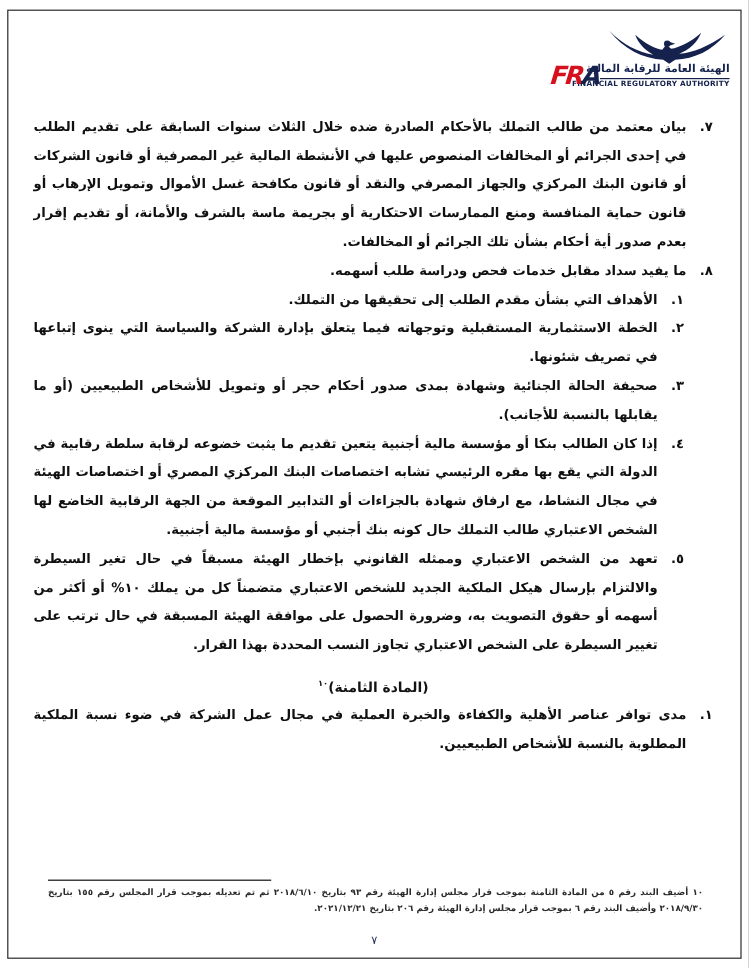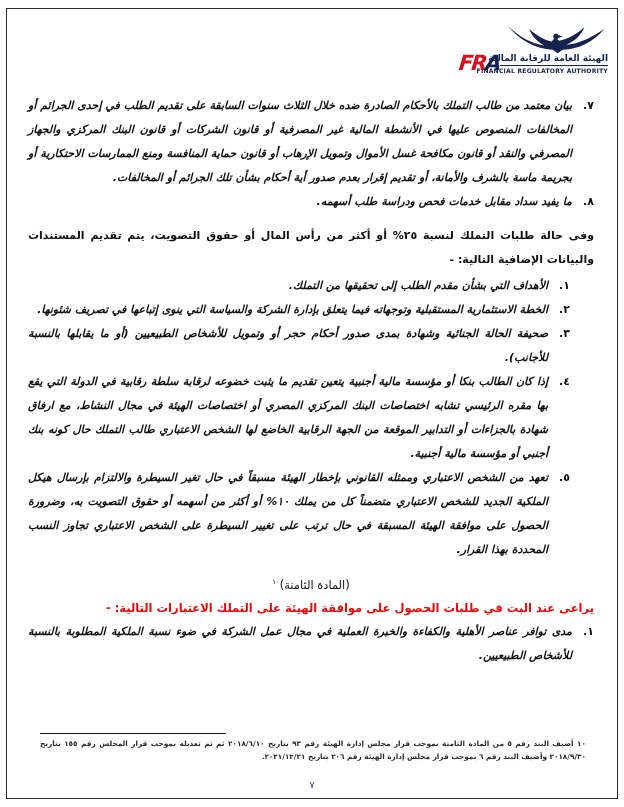--- a/index.html
+++ b/index.html
@@ -20,24 +20,24 @@
   .logo-text{width:108px;text-align:center;}
   .logo-ar{font-size:9px;font-weight:bold;color:#15224d;line-height:11px;white-space:nowrap;padding-left:48px;}
   .logo-divider{border-top:1px solid #15224d;margin:1px 0 1px 0;}
   .logo-en{font-size:6.1px;font-weight:bold;color:#15224d;letter-spacing:.2px;white-space:nowrap;}
 
   
   .content{position:absolute;top:94px;right:30px;left:28px;color:#101010;}
   .bt{font-size:11px;font-weight:bold;line-height:24px;text-align:justify;}
   .li{display:flex;margin:0;}
   .li .num{flex:0 0 22px;white-space:nowrap;}
-  .li .txt{flex:1;text-align:justify;font-style:italic;}
+  .li .txt{flex:1;text-align:justify;}
   .sub{margin-right:24px;}
   .para{margin:10px 0 2px 0;}
-  .heading{ text-align:center;font-size:11.5px;font-weight:normal;color:#141414;margin-top:9px;line-height:22px;}
+  .heading{ text-align:center;font-size:11.5px;font-weight:bold;color:#141414;margin-top:9px;line-height:22px;}
   .heading sup{font-size:7px;}
   .redline{color:#e50b0b;font-size:11.5px;font-weight:bold;line-height:24px;text-align:justify;}
 
   
   .footnote-rule{position:absolute;top:733px;right:auto;left:40px;width:186px;border-top:1.4px solid #111;}
   .footnote{position:absolute;top:737px;right:38px;left:40px;font-size:7.3px;font-weight:bold;color:#2b2b2b;line-height:13px;text-align:justify;direction:rtl;}
   .pagenum{position:absolute;top:779px;left:0;width:100%;text-align:center;font-size:9.5px;color:#26335c;font-weight:normal;}
 </style>
 </head>
 <body>
@@ -65,21 +65,20 @@
 
     <div class="li">
       <span class="num">٧.</span>
       <span class="txt">بيان معتمد من طالب التملك بالأحكام الصادرة ضده خلال الثلاث سنوات السابقة على تقديم الطلب في إحدى الجرائم أو المخالفات المنصوص عليها في الأنشطة المالية غير المصرفية أو قانون الشركات أو قانون البنك المركزي والجهاز المصرفي والنقد أو قانون مكافحة غسل الأموال وتمويل الإرهاب أو قانون حماية المنافسة ومنع الممارسات الاحتكارية أو بجريمة ماسة بالشرف والأمانة، أو تقديم إقرار بعدم صدور أية أحكام بشأن تلك الجرائم أو المخالفات.</span>
     </div>
     <div class="li">
       <span class="num">٨.</span>
       <span class="txt">ما يفيد سداد مقابل خدمات فحص ودراسة طلب أسهمه.</span>
     </div>
 
-    <div class="para">وفى حالة طلبات التملك لنسبة ٢٥% أو أكثر من رأس المال أو حقوق التصويت، يتم تقديم المستندات والبيانات الإضافية التالية: -</div>
 
     <div class="li sub">
       <span class="num">١.</span>
       <span class="txt">الأهداف التي بشأن مقدم الطلب إلى تحقيقها من التملك.</span>
     </div>
     <div class="li sub">
       <span class="num">٢.</span>
       <span class="txt">الخطة الاستثمارية المستقبلية وتوجهاته فيما يتعلق بإدارة الشركة والسياسة التي ينوى إتباعها في تصريف شئونها.</span>
     </div>
     <div class="li sub">
@@ -90,21 +89,20 @@
       <span class="num">٤.</span>
       <span class="txt">إذا كان الطالب بنكا أو مؤسسة مالية أجنبية يتعين تقديم ما يثبت خضوعه لرقابة سلطة رقابية في الدولة التي يقع بها مقره الرئيسي تشابه اختصاصات البنك المركزي المصري أو اختصاصات الهيئة في مجال النشاط، مع ارفاق شهادة بالجزاءات أو التدابير الموقعة من الجهة الرقابية الخاضع لها الشخص الاعتباري طالب التملك حال كونه بنك أجنبي أو مؤسسة مالية أجنبية.</span>
     </div>
     <div class="li sub">
       <span class="num">٥.</span>
       <span class="txt">تعهد من الشخص الاعتباري وممثله القانوني بإخطار الهيئة مسبقاً في حال تغير السيطرة والالتزام بإرسال هيكل الملكية الجديد للشخص الاعتباري متضمناً كل من يملك ١٠% أو أكثر من أسهمه أو حقوق التصويت به، وضرورة الحصول على موافقة الهيئة المسبقة في حال ترتب على تغيير السيطرة على الشخص الاعتباري تجاوز النسب المحددة بهذا القرار.</span>
     </div>
 
     <div class="heading"><span>(المادة الثامنة)</span><sup>١٠</sup></div>
 
-    <div class="redline">يراعى عند البت في طلبات الحصول على موافقة الهيئة على التملك الاعتبارات التالية: -</div>
 
     <div class="li">
       <span class="num">١.</span>
       <span class="txt">مدى توافر عناصر الأهلية والكفاءة والخبرة العملية في مجال عمل الشركة في ضوء نسبة الملكية المطلوبة بالنسبة للأشخاص الطبيعيين.</span>
     </div>
   </div>
 
   <div class="footnote-rule"></div>
   <div class="footnote">١٠ أضيف البند رقم ٥ من المادة الثامنة بموجب قرار مجلس إدارة الهيئة رقم ٩٣ بتاريخ ٢٠١٨/٦/١٠ ثم تم تعديله بموجب قرار المجلس رقم ١٥٥ بتاريخ ٢٠١٨/٩/٣٠ وأضيف البند رقم ٦ بموجب قرار مجلس إدارة الهيئة رقم ٢٠٦ بتاريخ ٢٠٢١/١٢/٢١.</div>
   <div class="pagenum">٧</div>

